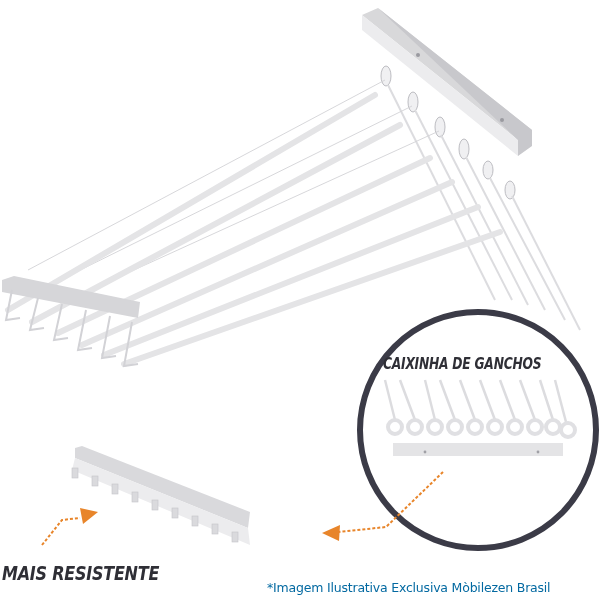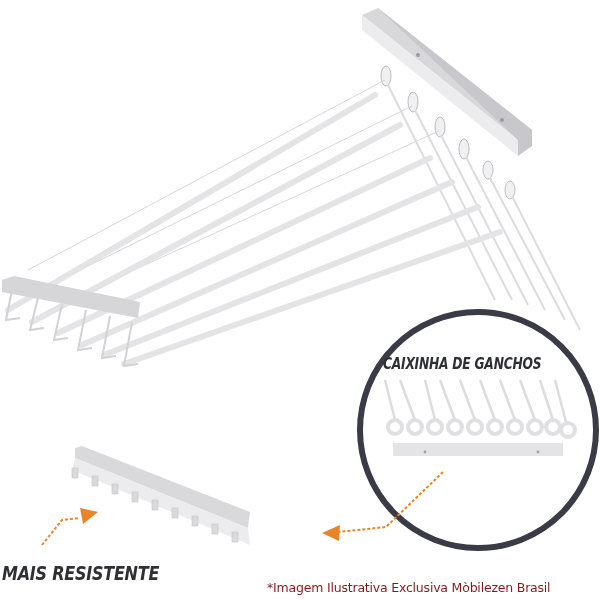--- a/index.html
+++ b/index.html
@@ -12,21 +12,21 @@
     white-space: nowrap;
   }
   .label-resist {
     position: absolute; left: 2px; top: 561px;
     font-family: "DejaVu Sans", sans-serif; font-weight: bold; font-style: italic;
     font-size: 20px; letter-spacing: -0.3px; color: #2f2f36; transform: scaleX(0.8); transform-origin: left top;
     white-space: nowrap;
   }
   .disclaimer {
     position: absolute; left: 267px; top: 580px;
-    font-family: "DejaVu Sans", sans-serif; font-size: 12.5px; color: #7f1d1d;
+    font-family: "DejaVu Sans", sans-serif; font-size: 12.5px; color: #0369a1;
     white-space: nowrap; letter-spacing: -0.2px;
   }
 </style>
 </head>
 <body>
 
 <svg class="canvas" viewBox="0 0 600 600" xmlns="http://www.w3.org/2000/svg">
 
   <g>
     <polygon points="362,15 378,8 532,130 518,140" fill="#d8d8da"></polygon>

